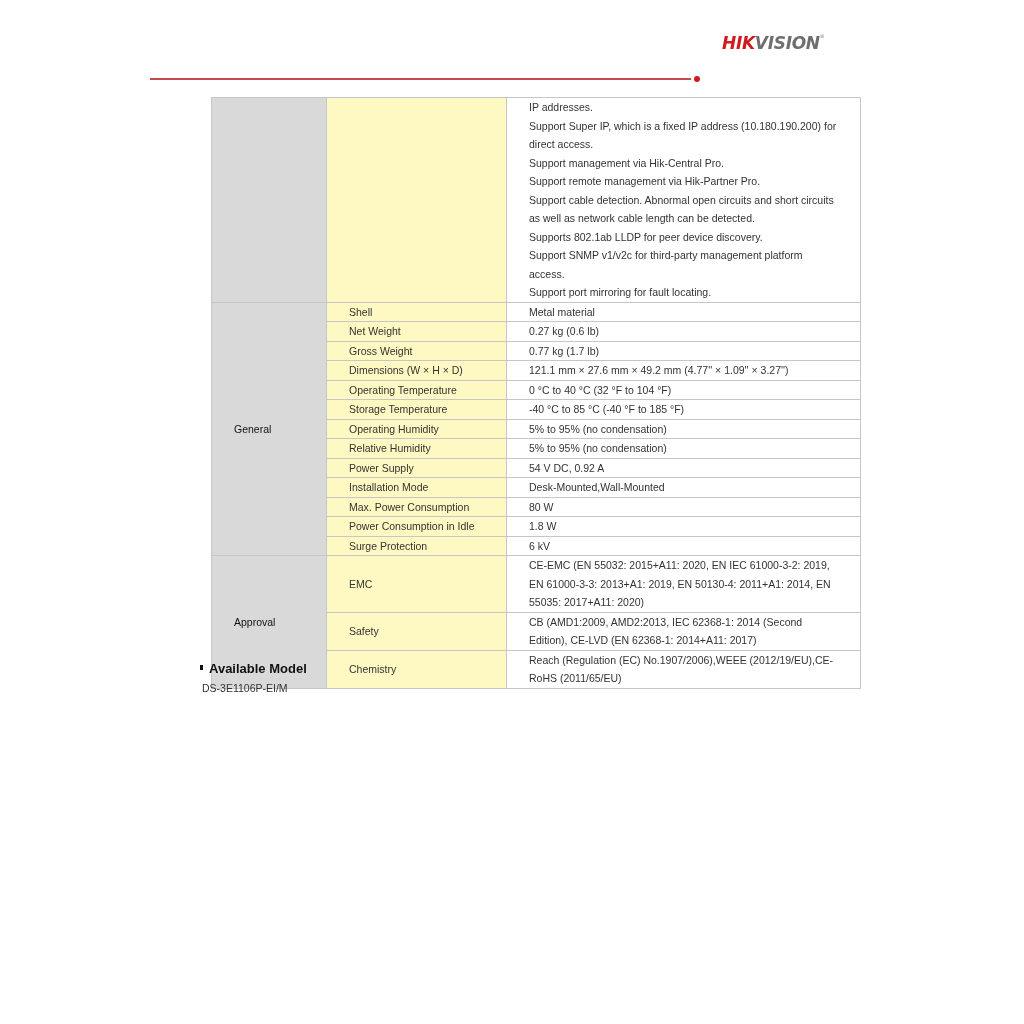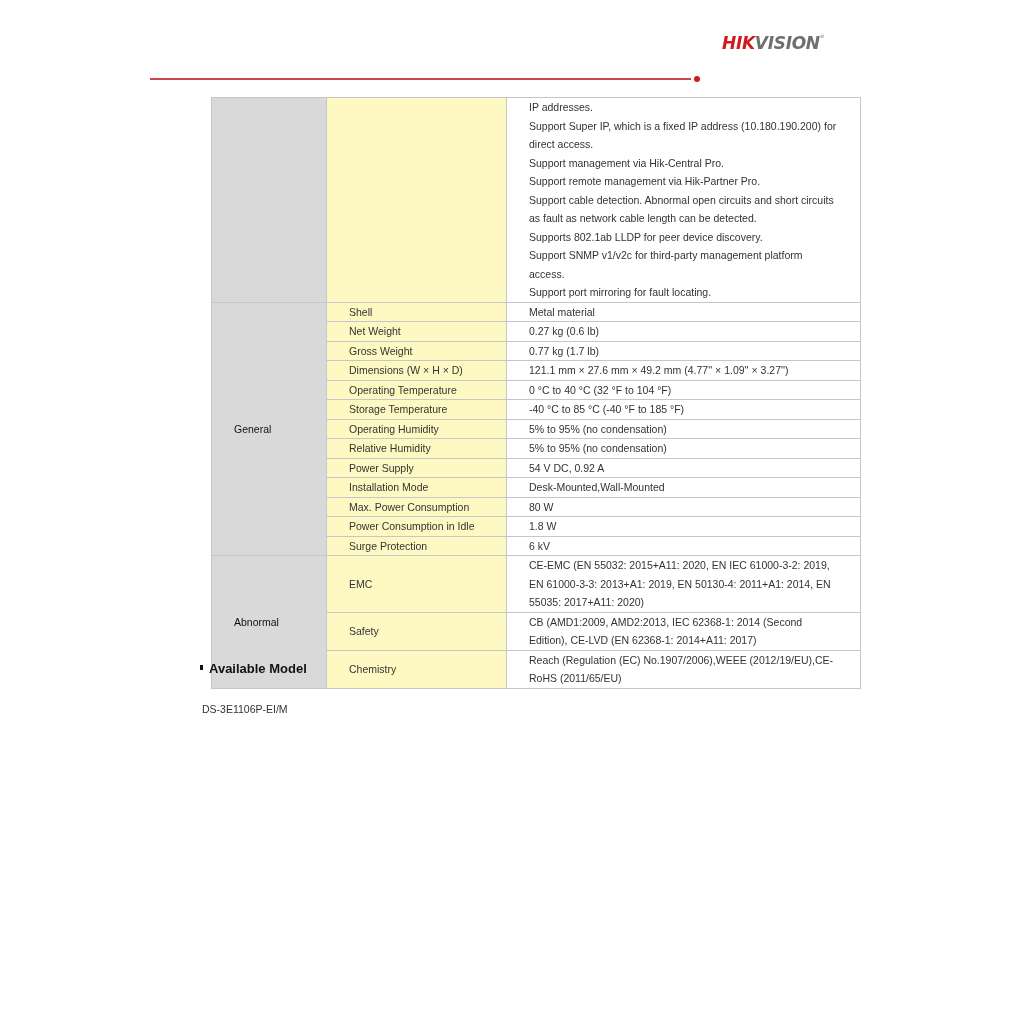--- a/index.html
+++ b/index.html
@@ -31,21 +31,21 @@
     }
     td.cat { width: 70px; background: #d9d9d9; font-weight: normal; color: #111; }
     td.key { width: 135px; background: #fef9c3; color: #333; }
     td.val { background: #ffffff; color: #333; }
     td.val .line { display: block; }
     .section-title {
       position: absolute; left: 200px; top: 661px; font-size: 13px; font-weight: bold; color: #111;
     }
     .section-title .bullet { display: inline-block; width: 3px; height: 5px; background: #111; margin-right: 6px; vertical-align: middle; position: relative; top: -2px; }
     .model {
-      position: absolute; left: 202px; top: 682px; font-size: 10.5px; color: #333; margin-top: 21px;
+      position: absolute; left: 202px; top: 682px; font-size: 10.5px; color: #333;
     }
   </style>
 </head>
 <body>
 
 <div class="logo">
   <span class="hik">HIK</span><span class="vis">VISION</span><span class="reg">®</span>
 </div>
 <div class="header-line"></div>
 <div class="header-dot"></div>
@@ -53,21 +53,21 @@
 <table class="spec">
   <tbody id="spec-body">
     <tr>
       <td class="cat"></td>
       <td class="key"></td>
       <td class="val">
         <span class="line">IP addresses.</span>
         <span class="line">Support Super IP, which is a fixed IP address (10.180.190.200) for direct access.</span>
         <span class="line">Support management via Hik-Central Pro.</span>
         <span class="line">Support remote management via Hik-Partner Pro.</span>
-        <span class="line">Support cable detection. Abnormal open circuits and short circuits as fault as network cable length can be detected.</span>
+        <span class="line">Support cable detection. Abnormal open circuits and short circuits as well as network cable length can be detected.</span>
         <span class="line">Supports 802.1ab LLDP for peer device discovery.</span>
         <span class="line">Support SNMP v1/v2c for third-party management platform access.</span>
         <span class="line">Support port mirroring for fault locating.</span>
       </td>
     </tr>
   <tr>
         <td class="cat" rowspan="13">General</td>
         <td class="key">Shell</td>
         <td class="val">Metal material</td>
       </tr>
@@ -113,21 +113,21 @@
       </tr>
       <tr>
         <td class="key">Power Consumption in Idle</td>
         <td class="val">1.8 W</td>
       </tr>
       <tr>
         <td class="key">Surge Protection</td>
         <td class="val">6 kV</td>
       </tr>
       <tr>
-        <td class="cat" rowspan="3">Abnormal</td>
+        <td class="cat" rowspan="3">Approval</td>
         <td class="key">EMC</td>
         <td class="val">CE-EMC (EN 55032: 2015+A11: 2020, EN IEC 61000-3-2: 2019, EN 61000-3-3: 2013+A1: 2019, EN 50130-4: 2011+A1: 2014, EN 55035: 2017+A11: 2020)</td>
       </tr>
       <tr>
         <td class="key">Safety</td>
         <td class="val">CB (AMD1:2009, AMD2:2013, IEC 62368-1: 2014 (Second Edition), CE-LVD (EN 62368-1: 2014+A11: 2017)</td>
       </tr>
       <tr>
         <td class="key">Chemistry</td>
         <td class="val">Reach (Regulation (EC) No.1907/2006),WEEE (2012/19/EU),CE-RoHS (2011/65/EU)</td>

